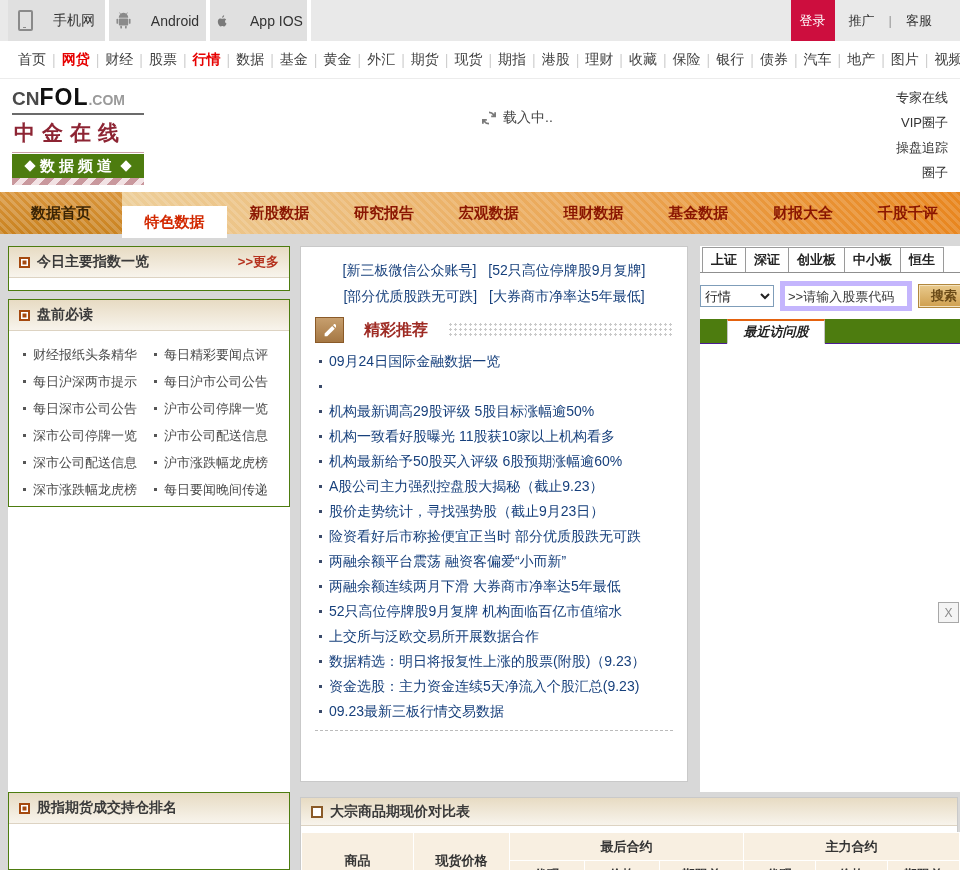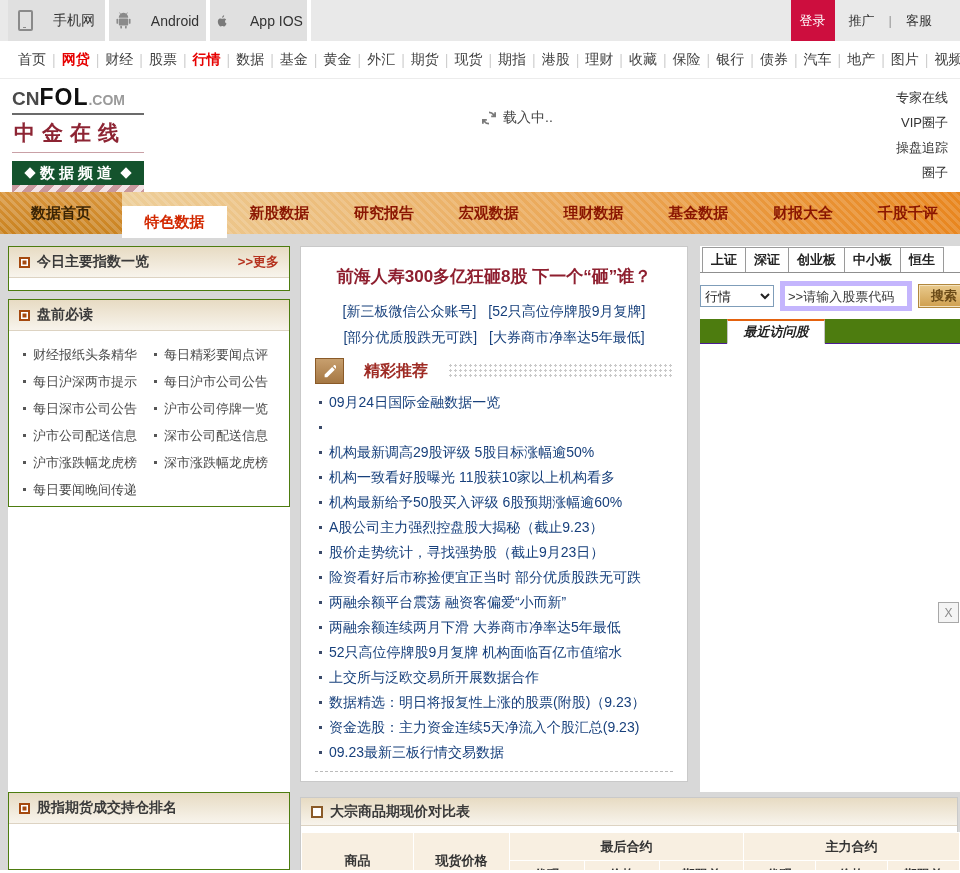--- a/index.html
+++ b/index.html
@@ -25,21 +25,21 @@
   .main-links .sep{color:#cfcfcf;margin:0 6px;}
 
   
   .header{height:113px;position:relative;background:#fff;text-decoration:underline;}
   .logo{position:absolute;left:12px;top:6px;width:132px;cursor:pointer;}
   .logo-l1{font-weight:bold;border-bottom:2px solid #6b6b6b;padding-bottom:1px;line-height:24px;}
   .logo-l1 .cn{color:#4a4a4a;font-size:19px;}
   .logo-l1 .fol{color:#101010;font-size:23px;letter-spacing:1px;}
   .logo-l1 .com{color:#9a9a9a;font-size:14px;font-weight:bold;}
   .logo-l2{color:#8d2433;font-size:21px;font-weight:bold;letter-spacing:7px;padding:4px 0 5px 2px;border-bottom:1px solid #c9a0a6;}
-  .logo-l3{margin-top:8px;height:24px;background:#14532d;color:#fff;display:flex;align-items:center;justify-content:center;font-size:15px;font-weight:bold;letter-spacing:4px;position:relative;}
+  .logo-l3{margin-top:1px;height:24px;background:#4d7c0f;color:#fff;display:flex;align-items:center;justify-content:center;font-size:15px;font-weight:bold;letter-spacing:4px;position:relative;}
   .logo-l3 .dia{width:8px;height:8px;background:#fff;transform:rotate(45deg);margin:0 6px;}
   .logo-shadow{height:7px;background:repeating-linear-gradient(135deg,#c9989d 0 6px,#f2e2e4 6px 12px);}
   .loading{position:absolute;left:482px;top:30px;display:flex;align-items:center;gap:7px;font-size:14px;color:#444;}
   .quick-links{position:absolute;right:12px;top:6px;text-align:right;font-size:13px;line-height:25px;}
   .quick-links a{display:block;color:#333;}
 
   
   .mainnav{height:42px;display:flex;position:relative;z-index:2;
     background-image:repeating-linear-gradient(45deg,rgba(255,255,255,.14) 0 3px,rgba(0,0,0,0) 3px 6px),linear-gradient(to right,#eed9ab,#e8861f);}
   .home-tab{width:122px;display:flex;align-items:center;justify-content:center;font-weight:bold;font-size:15px;color:#3b2405;
@@ -263,20 +263,24 @@
         <li>
             <span class="bullet"></span>
             <a>每日深市公司公告</a>
           </li>
         <li>
             <span class="bullet"></span>
             <a>沪市公司停牌一览</a>
           </li>
         <li>
             <span class="bullet"></span>
+            <a>深市公司停牌一览</a>
+          </li>
+        <li>
+            <span class="bullet"></span>
             <a>沪市公司配送信息</a>
           </li>
         <li>
             <span class="bullet"></span>
             <a>深市公司配送信息</a>
           </li>
         <li>
             <span class="bullet"></span>
             <a>沪市涨跌幅龙虎榜</a>
           </li>
@@ -292,21 +296,20 @@
     </div>
     <div class="box futures-box">
       <div class="box-hd">
         <span class="sq-icon"></span>
         <span>股指期货成交持仓排名</span>
       </div>
     </div>
   </div>
 
   <div class="center-box">
-    <a class="headline">前海人寿300多亿狂砸8股 下一个“砸”谁？</a>
     <div class="sub-row">
       <a>[新三板微信公众账号]</a>
       <a>[52只高位停牌股9月复牌]</a>
     </div>
     <div class="sub-row">
       <a>[部分优质股跌无可跌]</a>
       <a>[大券商市净率达5年最低]</a>
     </div>
     <div class="rec-row">
       <span class="rec-icon">

